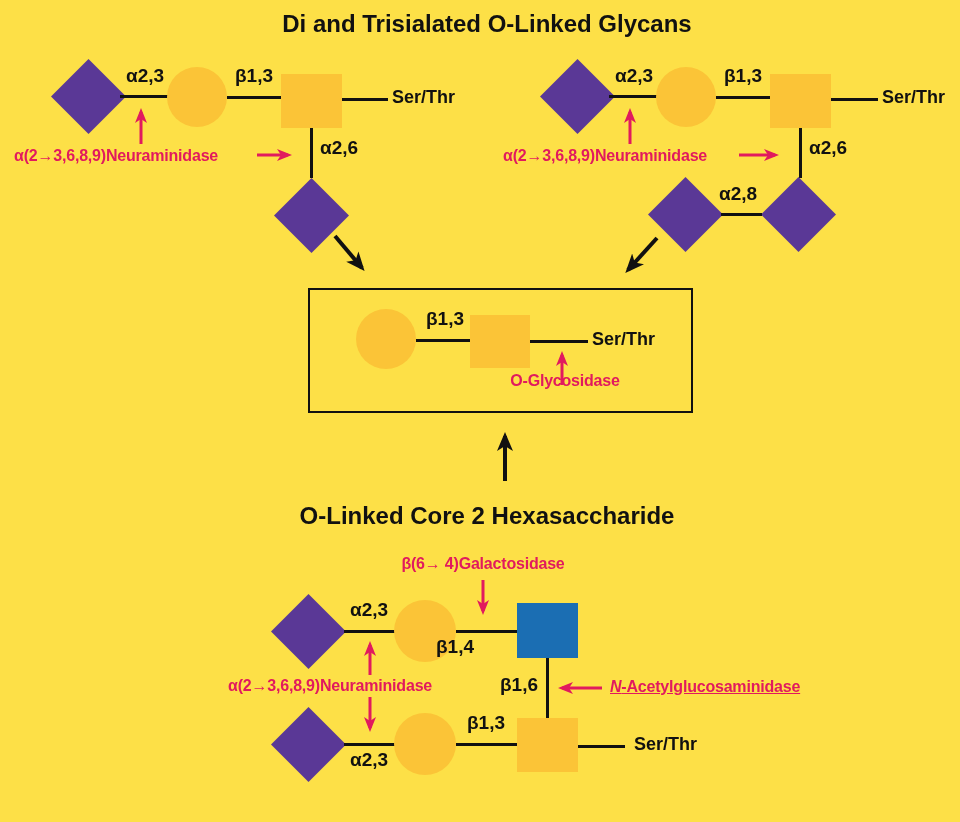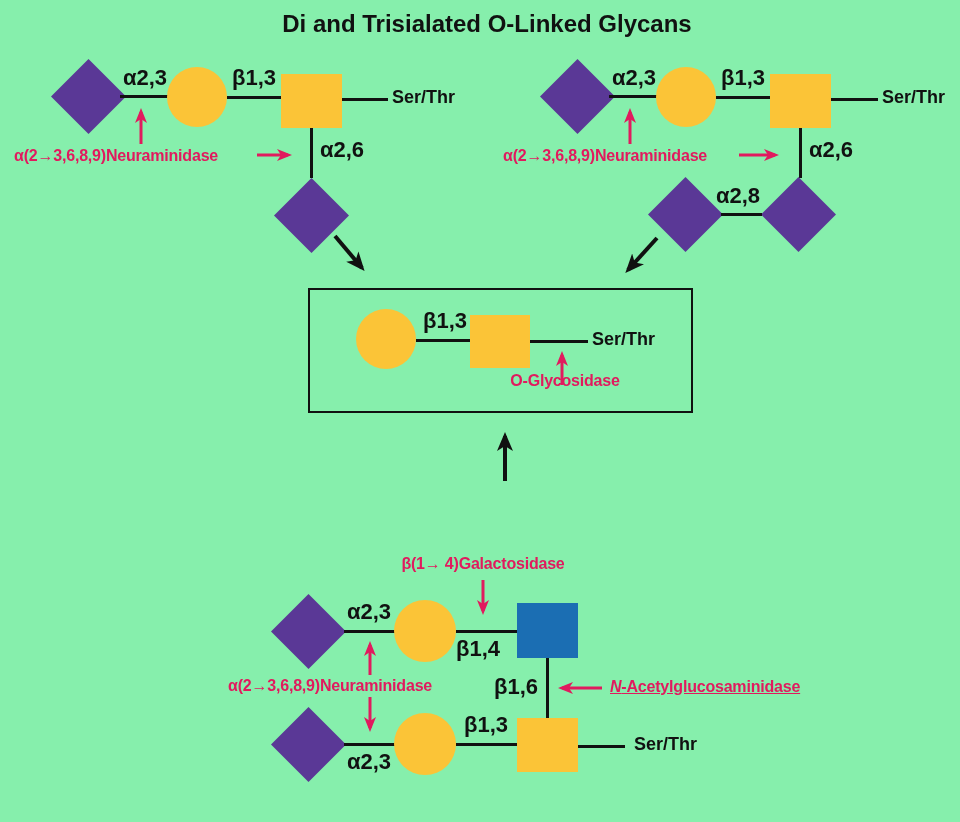--- a/index.html
+++ b/index.html
@@ -1,25 +1,25 @@
 <!DOCTYPE html>
 <html style="--purple: #5A3896; --yellow: #FBC437; --blue: #1B6EB3; --pink: #E11A5E; --ink: #111111;"><head>
 <meta charset="utf-8">
 <style>
   html,body{margin:0;padding:0;background:#fff;}
   #canvas{
-    position:relative;width:960px;height:822px;background:#86efac;
+    position:relative;width:960px;height:822px;background:#fde047;
     font-family:"Liberation Sans", sans-serif;overflow:hidden;
   }
   .title{
     position:absolute;font-weight:bold;color:#111;font-size:24px;
     text-align:center;white-space:nowrap;
   }
   .lbl{
-    position:absolute;font-weight:bold;color:#111;font-size:22px;
+    position:absolute;font-weight:bold;color:#111;font-size:19px;
     white-space:nowrap;
   }
   .lbl.small{font-size:18px;}
   .pinklbl{
     position:absolute;font-weight:bold;color:var(--pink);font-size:16px;
     white-space:nowrap;letter-spacing:-0.2px;
   }
   .center{text-align:center;}
   .right{text-align:right;}
   .ital{font-style:italic;}
@@ -36,20 +36,21 @@
   .square.blue{background:var(--blue);}
   .frame{position:absolute;border:2px solid var(--ink);background:transparent;}
   svg.overlay{position:absolute;left:0;top:0;pointer-events:none;}
 </style>
 </head>
 <body>
 
 <div id="canvas">
 
   <div class="title" style="left:7px;top:10px;width:960px;">Di and Trisialated O-Linked Glycans</div>
+  <div class="title" style="left:187px;top:502px;width:600px;">O-Linked Core 2 Hexasaccharide</div>
 
   <div>
     <div class="diamond" style="left:61.5px;top:69.5px;"></div>
     <div class="line" style="left:120px;top:94.5px;width:48px;height:3px;"></div>
     <div class="lbl center" style="left:118px;top:65px;width:54px;">α2,3</div>
     <div class="circle" style="left:167px;top:67px;"></div>
     <div class="line" style="left:227px;top:95.5px;width:54px;height:3px;"></div>
     <div class="lbl center" style="left:225px;top:65px;width:58px;">β1,3</div>
     <div class="square" style="left:281px;top:74px;width:61px;height:54px;"></div>
     <div class="line" style="left:342px;top:97.5px;width:46px;height:3px;"></div>
@@ -84,28 +85,28 @@
     <div class="circle" style="left:356px;top:309px;"></div>
     <div class="line" style="left:416px;top:338.5px;width:54px;height:3px;"></div>
     <div class="lbl center" style="left:416px;top:308px;width:58px;">β1,3</div>
     <div class="square" style="left:470px;top:315px;width:60px;height:53px;"></div>
     <div class="line" style="left:530px;top:339.5px;width:58px;height:3px;"></div>
     <div class="lbl small" style="left:592px;top:329px;">Ser/Thr</div>
     <div class="pinklbl center" style="left:495px;top:372px;width:140px;">O-Glycosidase</div>
   </div>
 
   <div>
-    <div class="pinklbl center" style="left:383px;top:555px;width:200px;">β(1→ 4)Galactosidase</div>
+    <div class="pinklbl center" style="left:383px;top:555px;width:200px;">β(6→ 4)Galactosidase</div>
 
     <div class="diamond" style="left:281.5px;top:604.5px;"></div>
     <div class="line" style="left:344px;top:629.5px;width:51px;height:3px;"></div>
     <div class="lbl center" style="left:340px;top:599px;width:58px;">α2,3</div>
     <div class="circle" style="left:394px;top:600px;width:62px;height:62px;"></div>
     <div class="line" style="left:456px;top:629.5px;width:61px;height:3px;"></div>
-    <div class="lbl center" style="left:447px;top:636px;width:62px;">β1,4</div>
+    <div class="lbl center" style="left:424px;top:636px;width:62px;">β1,4</div>
     <div class="square blue" style="left:517px;top:603px;width:61px;height:55px;"></div>
 
     <div class="line" style="left:545.5px;top:658px;width:3px;height:60px;"></div>
     <div class="lbl right" style="left:486px;top:674px;width:52px;">β1,6</div>
     <div class="pinklbl" style="left:228px;top:677px;">α(2→3,6,8,9)Neuraminidase</div>
     <div class="pinklbl" style="left:610px;top:678px;text-decoration:underline;"><span class="ital">N</span><span>-Acetylglucosaminidase</span></div>
 
     <div class="diamond" style="left:281.5px;top:717.5px;"></div>
     <div class="line" style="left:344px;top:742.5px;width:51px;height:3px;"></div>
     <div class="lbl center" style="left:340px;top:749px;width:58px;">α2,3</div>

